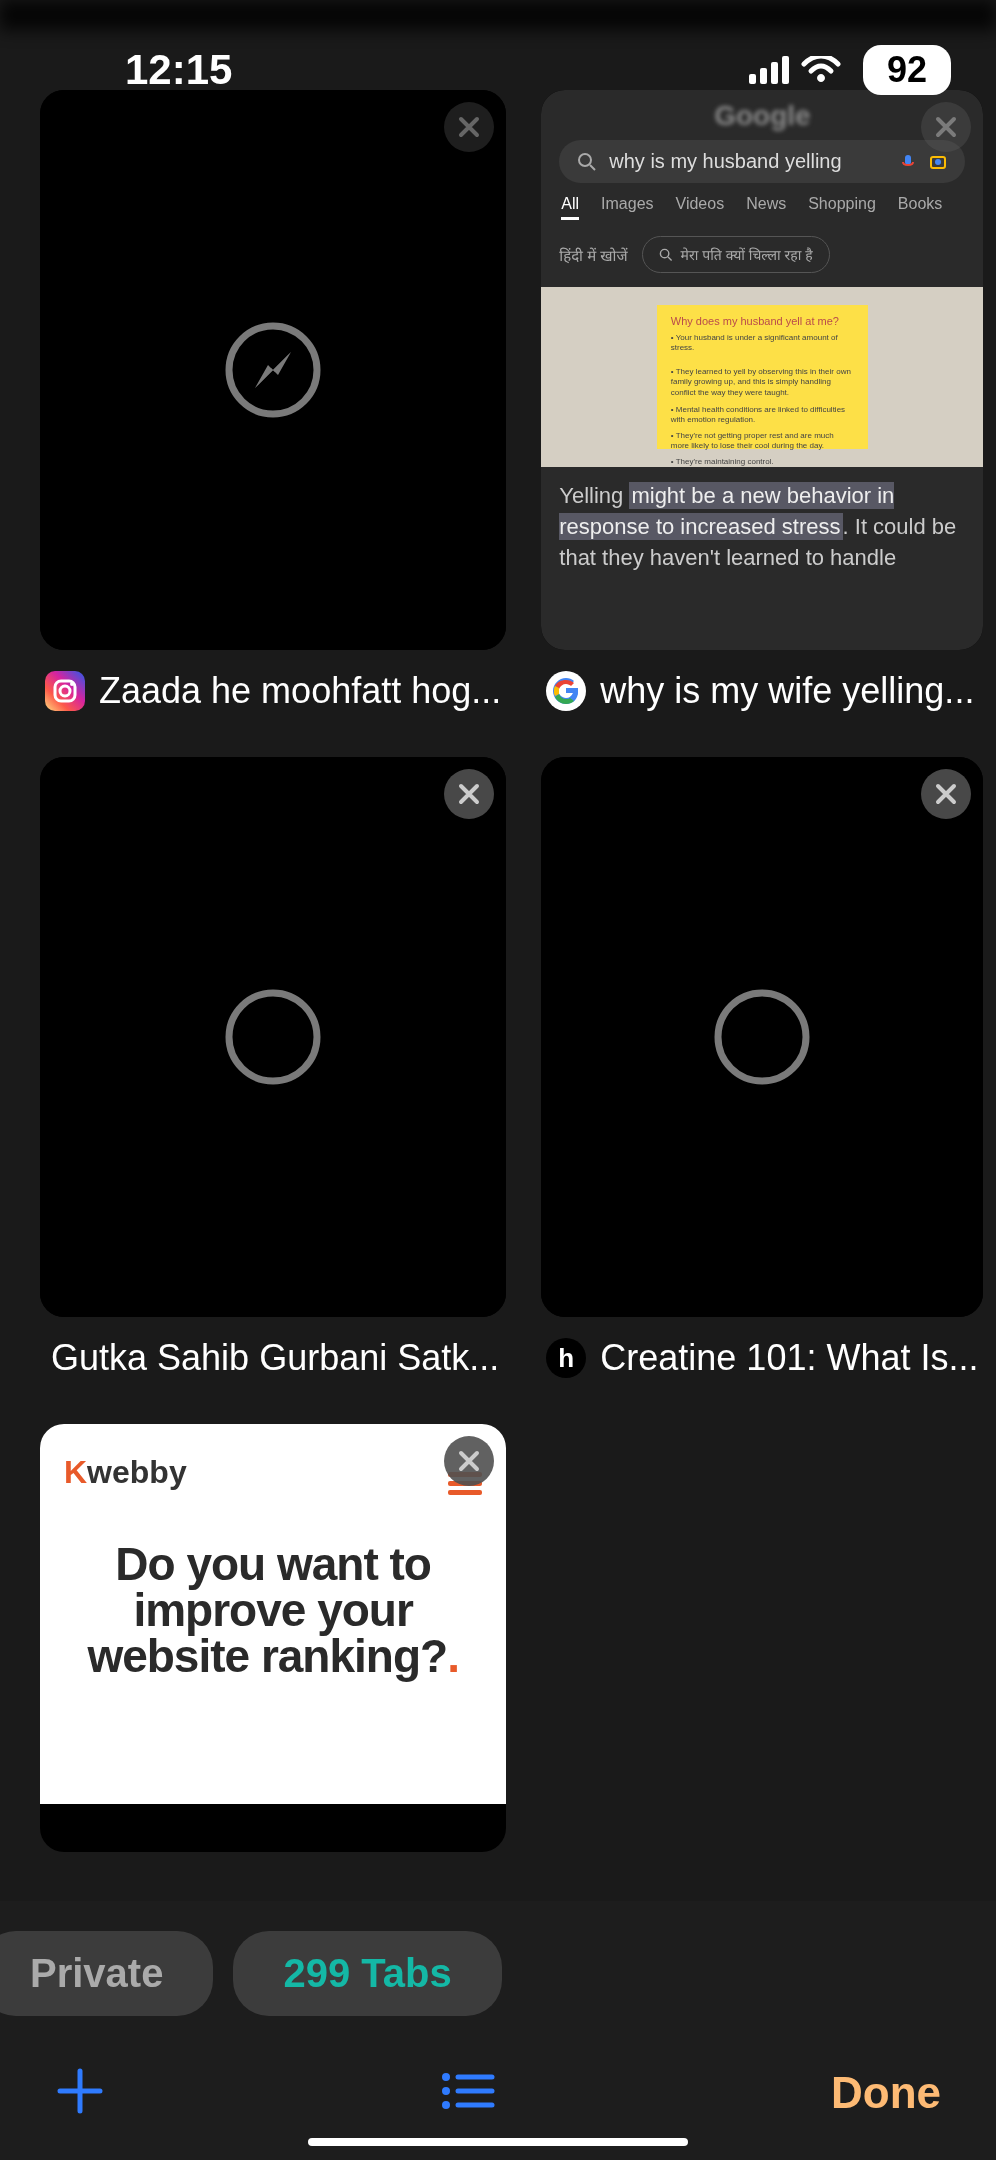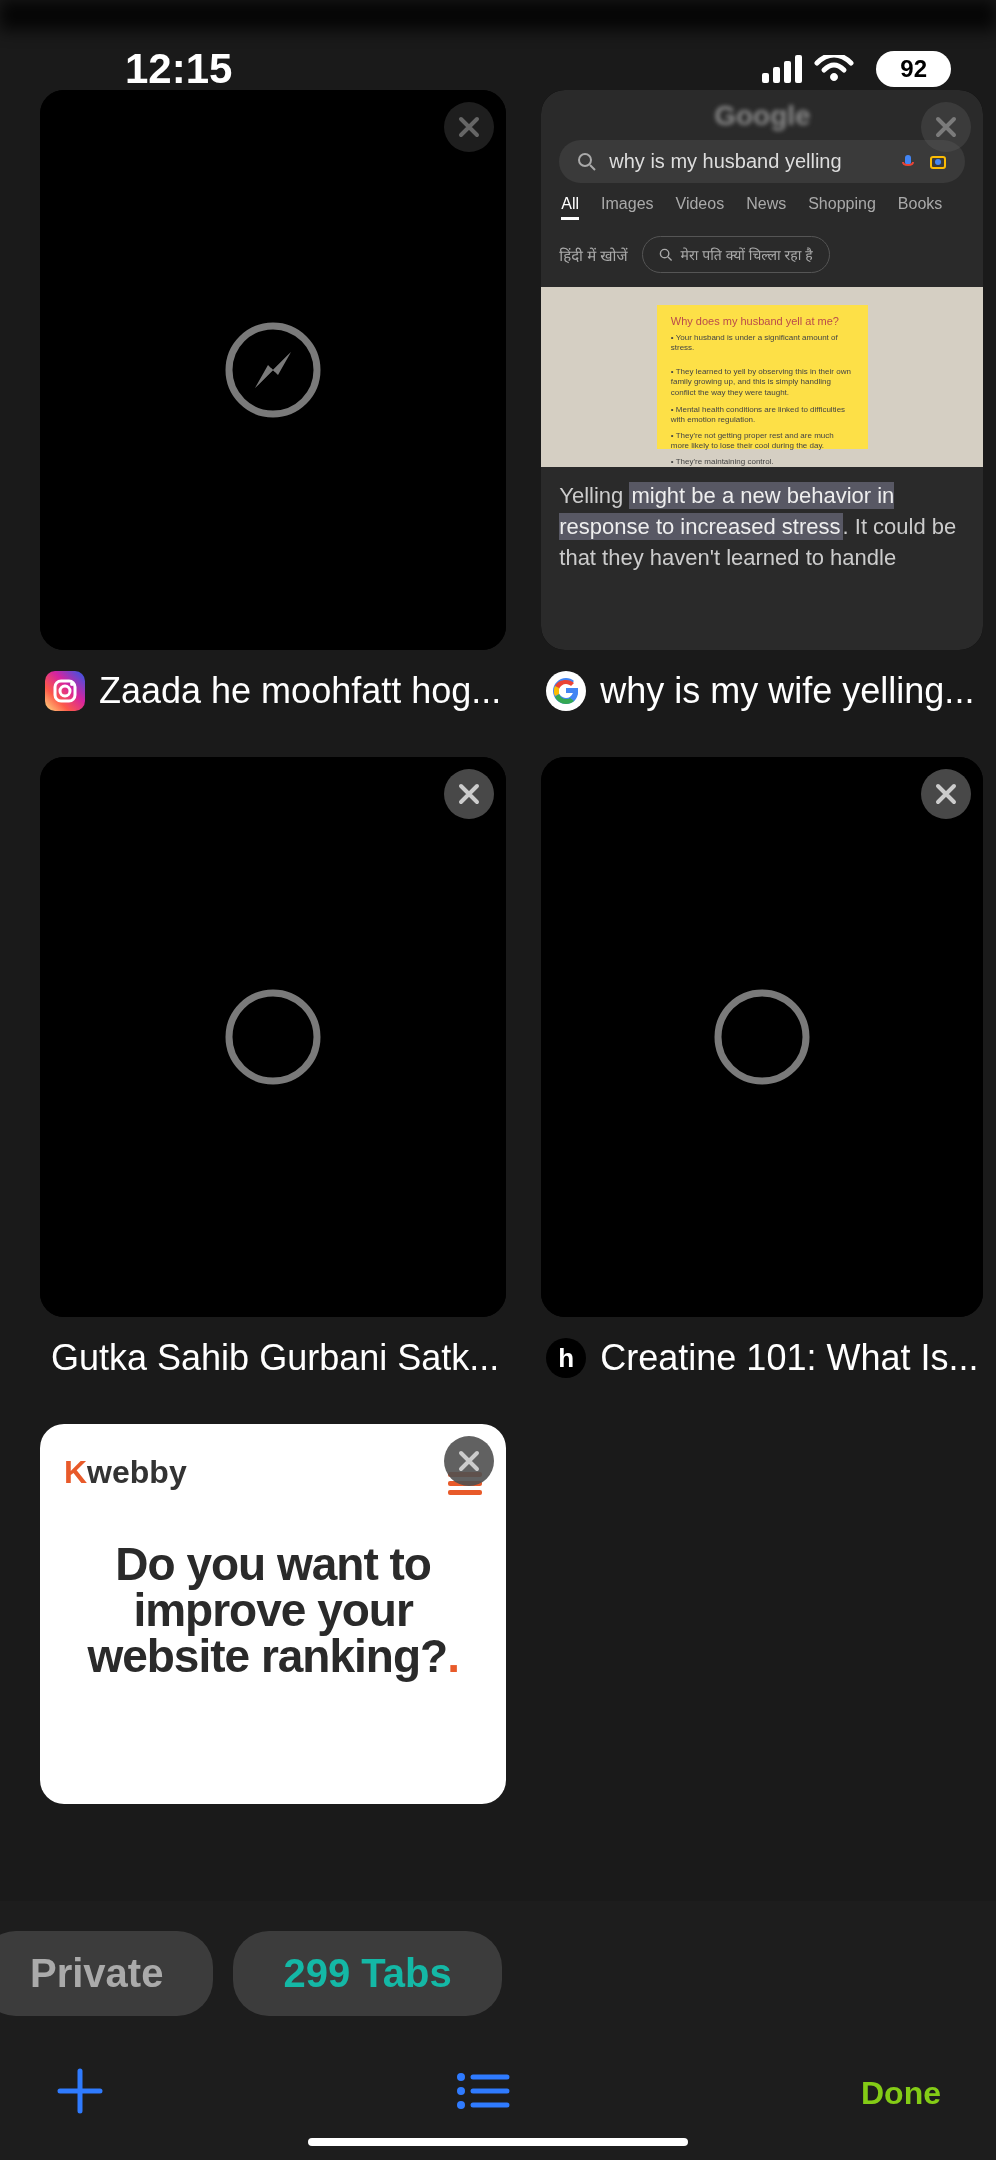--- a/index.html
+++ b/index.html
@@ -36,21 +36,21 @@
     align-items: center;
     gap: 10px;
   }
   .battery-pill {
     display: flex;
     align-items: center;
     background: #fff;
     color: #000;
     border-radius: 18px;
     padding: 4px 24px;
-    font-size: 24px;
+    font-size: 36px;
     font-weight: 700;
     margin-left: 12px;
   }
   
   
   .tab-grid {
     position: absolute;
     top: 90px;
     left: 40px;
     right: 40px;
@@ -260,23 +260,23 @@
     color: #aaa;
   }
   .segment.active { color: #14b8a6; }
   .toolbar-actions {
     display: flex;
     justify-content: space-between;
     align-items: center;
     padding: 20px 55px 10px;
   }
   .done-btn {
-    font-size: 32px;
+    font-size: 44px;
     font-weight: 600;
-    color: #84cc16;
+    color: #fdba74;
   }
   .home-indicator {
     position: absolute;
     bottom: 14px;
     left: 50%;
     transform: translateX(-50%);
     width: 380px;
     height: 8px;
     background: #fff;
     border-radius: 4px;
@@ -464,21 +464,21 @@
         </svg>
       </div>
     </div>
     <div class="tab-title-row">
       <div class="favicon" style="background:#000;border-radius:50%;color:#fff;font-weight:700;font-size:26px">h</div>
       <div class="tab-title">Creatine 101: What Is...</div>
     </div>
   </div>
 
   <div class="tab-card">
-    <div class="tab-preview" style="height:380px">
+    <div class="tab-preview" style="height:428px">
       <div class="kwebby-preview">
         <div class="kwebby-logo">
           <span class="k">K</span><span>webby</span>
         </div>
         <div class="kwebby-menu">
           <div></div>
             <div></div>
             <div></div>
         </div>
         <div class="kwebby-headline">

